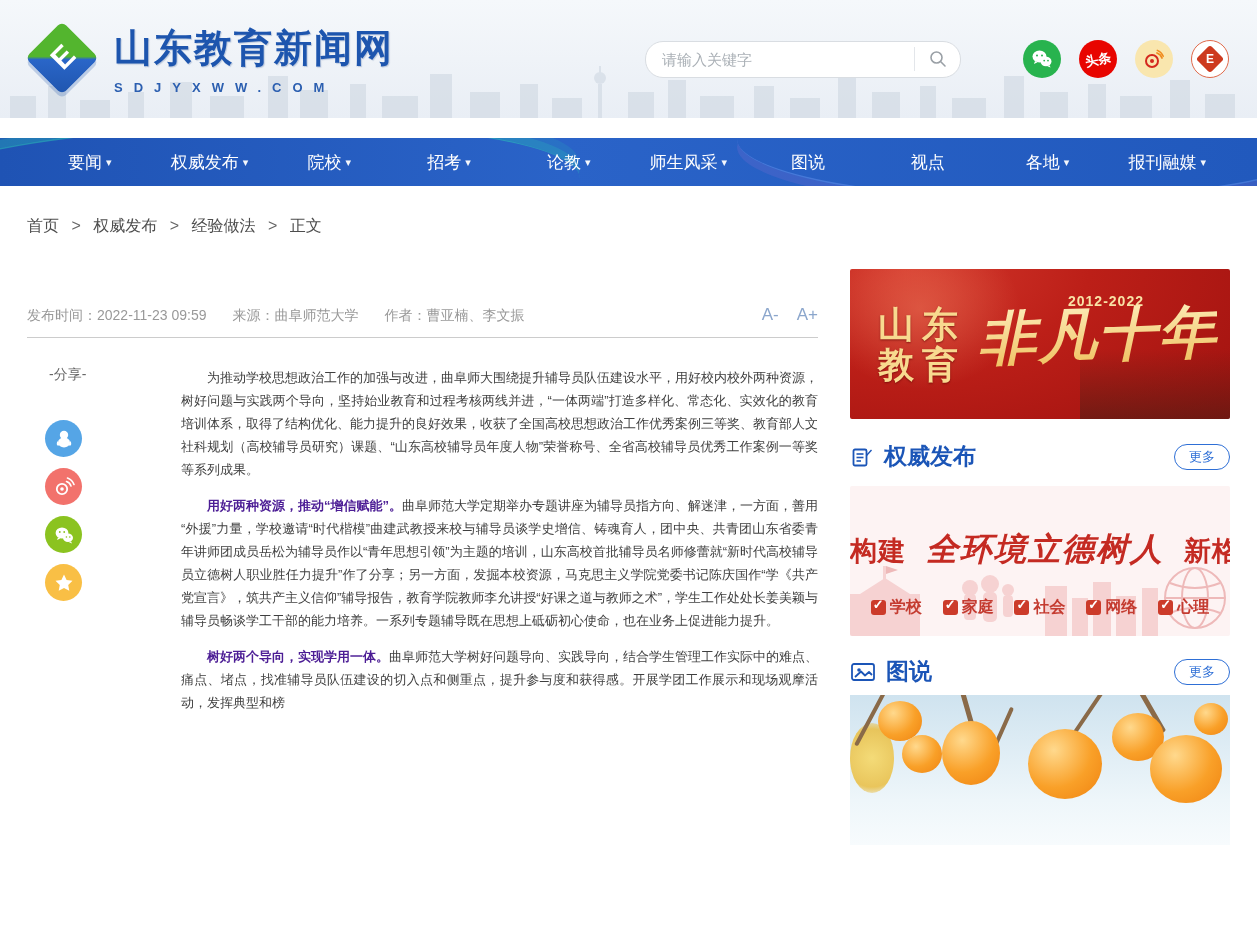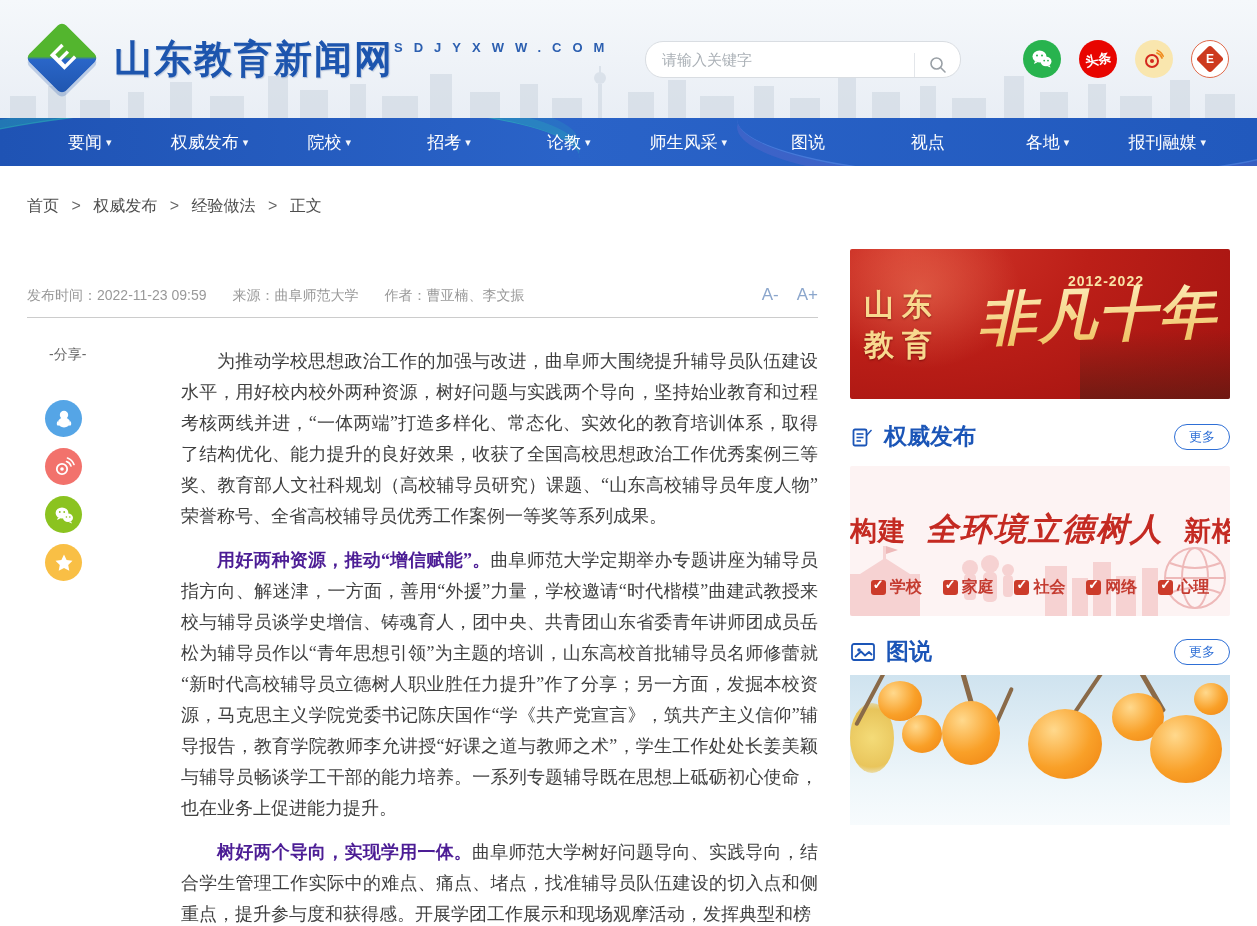--- a/index.html
+++ b/index.html
@@ -10,26 +10,26 @@
   .header { position:relative; height:118px; background:linear-gradient(180deg,#f5f8fb,#e9eef5); overflow:hidden; }
   .skyline { position:absolute; bottom:0; left:0; width:100%; height:52px; opacity:.55; }
   .header-inner { position:relative; display:flex; align-items:center; height:100%; padding:0 28px; z-index:2; }
   .logo-group { display:flex; align-items:center; cursor:pointer; }
   .logo-diamond { width:70px; height:70px; position:relative; margin-right:16px; }
   .logo-diamond .d1 { position:absolute; left:8px; top:8px; width:52px; height:52px; transform:rotate(45deg);
       background:linear-gradient(135deg,#53b52e 0%,#53b52e 48%,#2a66c8 52%,#1f55ae 100%); border-radius:6px;
       box-shadow:3px 3px 0 rgba(40,90,170,.25); }
   .logo-diamond .d2 { position:absolute; left:0; right:0; top:18px; text-align:center; transform:rotate(-45deg);
       color:#fff; font-weight:bold; font-size:30px; line-height:30px; }
-  .site-names { display:flex; flex-direction:row; }
+  .site-names { display:flex; flex-direction:column; }
   .site-title { font-size:38px; font-weight:bold; color:#1d55ae; letter-spacing:2px;
       text-shadow:1px 1px 1px rgba(30,70,140,.25); }
   .site-domain { margin-top:6px; font-size:13px; font-weight:bold; color:#2c5fb0; letter-spacing:11px; }
 
-  .search-box { display:flex; align-items:flex-end; margin-left:auto; width:316px; height:37px; background:#fff;
+  .search-box { display:flex; align-items:center; margin-left:auto; width:316px; height:37px; background:#fff;
       border:1px solid #d9dde2; border-radius:18px; overflow:hidden; }
   .search-input { flex:1; height:100%; border:none; outline:none; padding:0 16px; font-size:15px; color:#333;
       background:transparent; font-family:inherit; }
   .search-input::placeholder { color:#aab0b6; }
   .search-btn { width:46px; height:24px; border-left:1px solid #e3e6ea; display:flex; align-items:center;
       justify-content:center; cursor:pointer; }
 
   .social-group { display:flex; align-items:center; gap:18px; margin-left:62px; }
   .soc { width:38px; height:38px; border-radius:50%; display:flex; align-items:center; justify-content:center;
       cursor:pointer; }
@@ -38,21 +38,21 @@
       text-align:center; transform:rotate(0deg); }
   .soc-toutiao span{ display:block; transform:rotate(-12deg); letter-spacing:0px;}
   .soc-weibo { background:#f9e6ae; }
   .soc-sitelogo { background:#fff; border:1px solid #e0694a; position:relative; }
   .soc-sitelogo .mini-d { width:20px; height:20px; background:#cd3a1f; transform:rotate(45deg); border-radius:3px;
       display:flex; align-items:center; justify-content:center; }
   .soc-sitelogo .mini-d i { color:#fff; font-style:normal; font-weight:bold; font-size:12px; transform:rotate(-45deg); }
 
   
   .navbar { position:relative; height:48px; background:linear-gradient(90deg,#1f53b4,#2a63c8 45%,#2159bd);
-      overflow:hidden; }
+      overflow:hidden;margin-top:20px; }
   .navbar:before { content:""; position:absolute; left:-120px; bottom:-70px; width:700px; height:130px;
       border-radius:50%; border-top:2px solid rgba(44,214,182,.45); box-shadow:0 -8px 0 rgba(44,214,182,.18),
       0 -16px 0 rgba(44,214,182,.12); transform:rotate(-2deg); }
   .navbar:after { content:""; position:absolute; right:-80px; top:-60px; width:600px; height:120px;
       border-radius:50%; border-bottom:2px solid rgba(130,170,255,.35); box-shadow:0 8px 0 rgba(180,120,220,.15); }
   .nav-list { position:relative; z-index:2; display:flex; height:100%; padding:0 30px; }
   .nav-item { flex:1; display:flex; align-items:center; justify-content:center; color:#fff; font-size:17px;
       cursor:pointer; white-space:nowrap; }
   .nav-item.has-caret:after { content:"▾"; font-size:11px; margin-left:4px; opacity:.95; }
 
@@ -76,33 +76,33 @@
 
   .article-body { display:flex; margin-top:28px; }
   .share-col { width:154px; flex:none; padding-left:18px; }
   .share-label { font-size:14px; color:#666; margin-left:4px; }
   .share-icons { margin-top:36px; display:flex; flex-direction:column; gap:11px; }
   .share-ic { width:37px; height:37px; border-radius:50%; display:flex; align-items:center; justify-content:center;
       cursor:pointer; }
   .ic-qq { background:#55a5e6; } .ic-wb { background:#f2726c; } .ic-wx { background:#8bc320; } .ic-qz { background:#f9bf45; }
 
   .paragraphs { flex:1; min-width:0; }
-  .para { font-size:18px; line-height:31px; color:#3f3f3f; text-align:justify; text-indent:2em;
-      margin-bottom:13px;font-family:Liberation Serif, serif; }
+  .para { font-size:13px; line-height:23px; color:#3f3f3f; text-align:justify; text-indent:2em;
+      margin-bottom:13px; }
   .para .lead { font-weight:bold; color:#4c1d95; }
 
   
   .banner { width:380px; height:150px; position:relative; overflow:hidden; cursor:pointer; border-radius:2px; }
 
   .banner-decade { background:radial-gradient(120% 160% at 15% 0%,#d3372b 0%,#bc1f18 40%,#9d100e 100%); }
   .banner-decade .glow { position:absolute; left:-30px; top:-40px; width:200px; height:160px; border-radius:50%;
       background:radial-gradient(closest-side,rgba(255,160,120,.35),rgba(255,120,90,0)); }
   .banner-decade .campus { position:absolute; right:0; bottom:0; width:150px; height:70px;
       background:linear-gradient(180deg,rgba(120,20,10,.0),rgba(70,30,20,.55)); }
-  .bd-left { position:absolute; left:14px; top:36px; color:#f8d98f; font-weight:bold; font-size:30px;
+  .bd-left { position:absolute; left:28px; top:36px; color:#f8d98f; font-weight:bold; font-size:36px;
       letter-spacing:8px; line-height:40px; text-shadow:0 1px 2px rgba(90,0,0,.6); }
   .bd-slogan { position:absolute; left:128px; top:28px; font-size:58px; font-weight:bold; font-style:italic;
       font-family:"Liberation Serif","DejaVu Serif",serif; letter-spacing:2px;
       background:linear-gradient(180deg,#fdf0c0,#eebb55); -webkit-background-clip:text; background-clip:text;
       color:transparent; transform:rotate(-2deg); text-shadow:none; }
   .bd-years { position:absolute; left:218px; top:24px; color:#f9e2a6; font-size:14px; font-weight:bold;
       letter-spacing:1px; }
 
   .section-head { display:flex; align-items:center; margin:22px 0 8px 0; }
   .section-title { font-size:23px; font-weight:bold; color:#1b55b7; margin-left:10px; }

